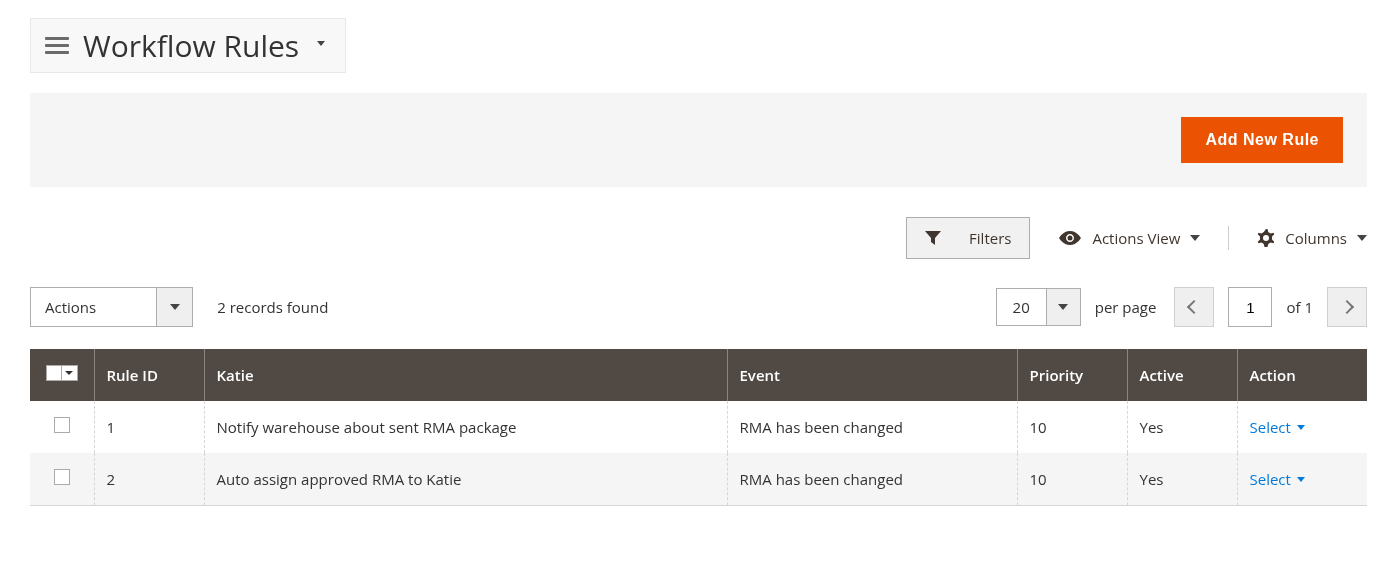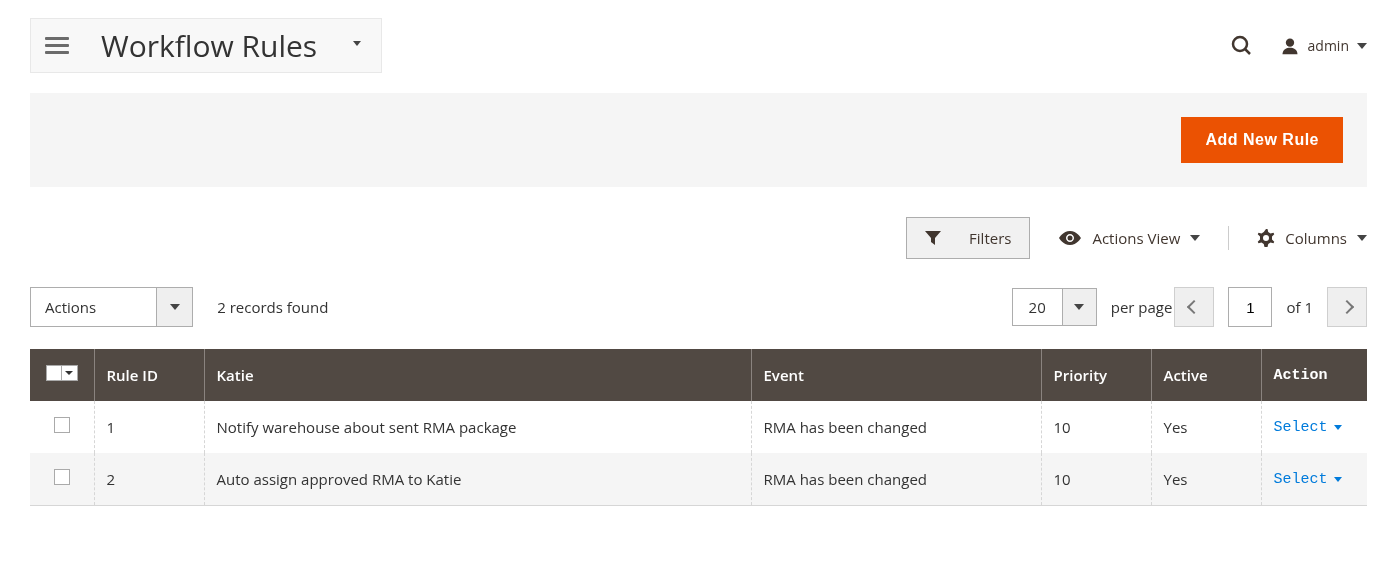--- a/index.html
+++ b/index.html
@@ -12,21 +12,21 @@
     }
     .page-header {
       display: flex;
       align-items: center;
       justify-content: space-between;
       padding: 18px 0 20px;
     }
     .title-group {
       display: inline-flex;
       align-items: center;
-      gap: 32px;
+      gap: 14px;
       padding: 6px 20px 6px 14px;
       border: 1px solid #e8e8e8;
       background: #f8f8f8;
     }
     .hamburger-icon {
       display: inline-block;
       width: 24px;
       height: 18px;
       position: relative;
     }
@@ -151,21 +151,21 @@
       border-left: 1px solid #adadad;
       width: 36px;
       display: flex;
       align-items: center;
       justify-content: center;
     }
     .records-found { font-size: 15px; color: #333; }
     .grid-right {
       display: flex;
       align-items: center;
-      gap: 2px;
+      gap: 18px;
     }
     .per-page-group {
       display: inline-flex;
       align-items: center;
       gap: 14px;
     }
     .per-page-select {
       display: inline-flex;
       border: 1px solid #adadad;
     }
@@ -263,21 +263,21 @@
     .mini-caret {
       width: 0; height: 0;
       border-left: 4px solid transparent;
       border-right: 4px solid transparent;
       border-top: 4px solid #333;
     }
     .col-id { width: 110px; }
     .col-event { width: 290px; }
     .col-priority { width: 110px; }
     .col-active { width: 110px; }
-    .col-action { width: 106px; text-align: left; font-family: Liberation Mono, monospace; }
+    .col-action { width: 130px; text-align: left; }
     .select-link {
       color: #007bdb;
       display: inline-flex;
       align-items: center;
       gap: 6px;
       cursor: pointer;
     }
     .select-caret {
       width: 0; height: 0;
       border-left: 4px solid transparent;
@@ -296,36 +296,20 @@
 </head>
 <body>
 
 <div class="page-header">
   <div class="title-group">
     <span class="hamburger-icon">
         <span></span>
       </span>
     <h1 class="page-title">Workflow Rules</h1>
     <span class="title-caret"></span>
-  </div>
-  <div class="header-right">
-    <span class="search-icon">
-      <svg width="24" height="24" viewBox="0 0 24 24" fill="none" stroke="#41362f" stroke-width="2.5">
-          <circle cx="10" cy="10" r="7"></circle>
-          <line x1="20" y1="20" x2="15" y2="15"></line>
-        </svg>
-    </span>
-    <div class="user-group">
-      <svg width="20" height="20" viewBox="0 0 24 24" fill="#41362f">
-          <circle cx="12" cy="8" r="5"></circle>
-          <path d="M3 22 C3 16 8 14 12 14 C16 14 21 16 21 22 Z"></path>
-        </svg>
-      <span class="user-name">admin</span>
-      <span class="caret-down"></span>
-    </div>
   </div>
 </div>
 
 <div class="action-bar">
   <button class="btn-primary">Add New Rule</button>
 </div>
 
 <div class="toolbar-filters">
   <div class="filters-btn">
     <svg width="16" height="14" viewBox="0 0 16 14" fill="#41362f">

